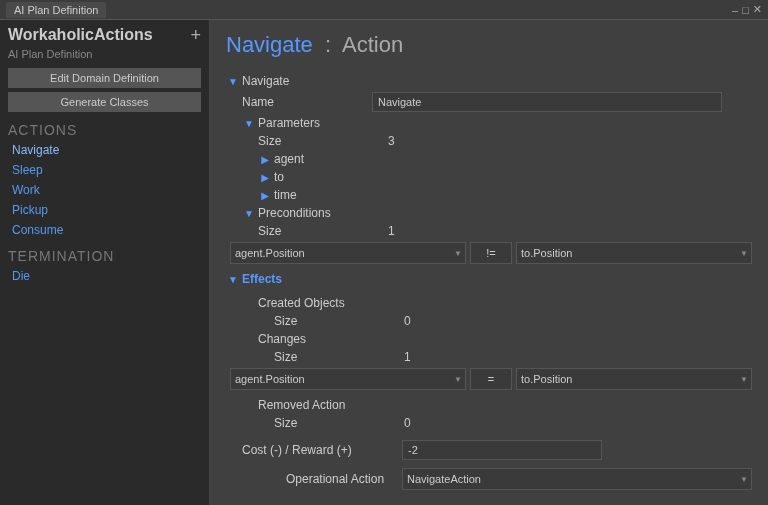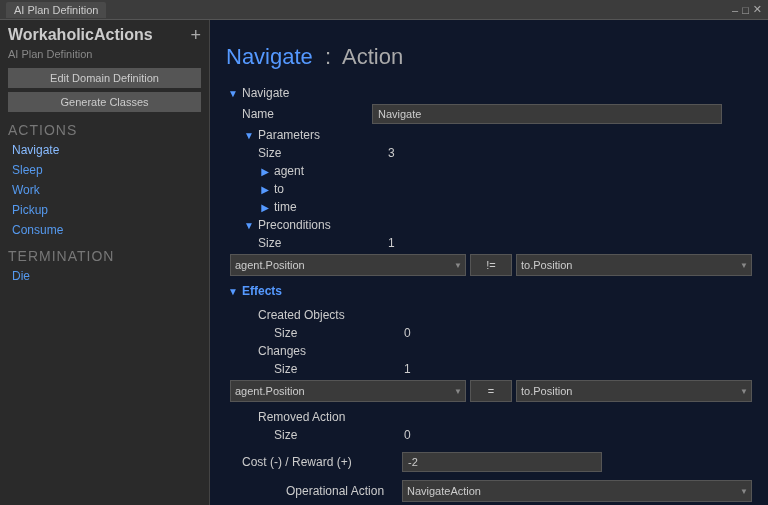--- a/index.html
+++ b/index.html
@@ -112,23 +112,23 @@
       color: #5599ee;
       font-size: 12px;
     }
     .sidebar-item.active {
       color: #88bbff;
     }
 
     
     .content-area {
       flex: 1;
-      background: #0f172a;
+      background: #404040;
       overflow-y: auto;
-      padding: 24px 16px;
+      padding: 12px 16px;
     }
 
     .content-title {
       font-size: 22px;
       color: #5599ff;
       margin-bottom: 14px;
       font-weight: normal;
     }
     .content-title span.action-word {
       color: #5599ff;

